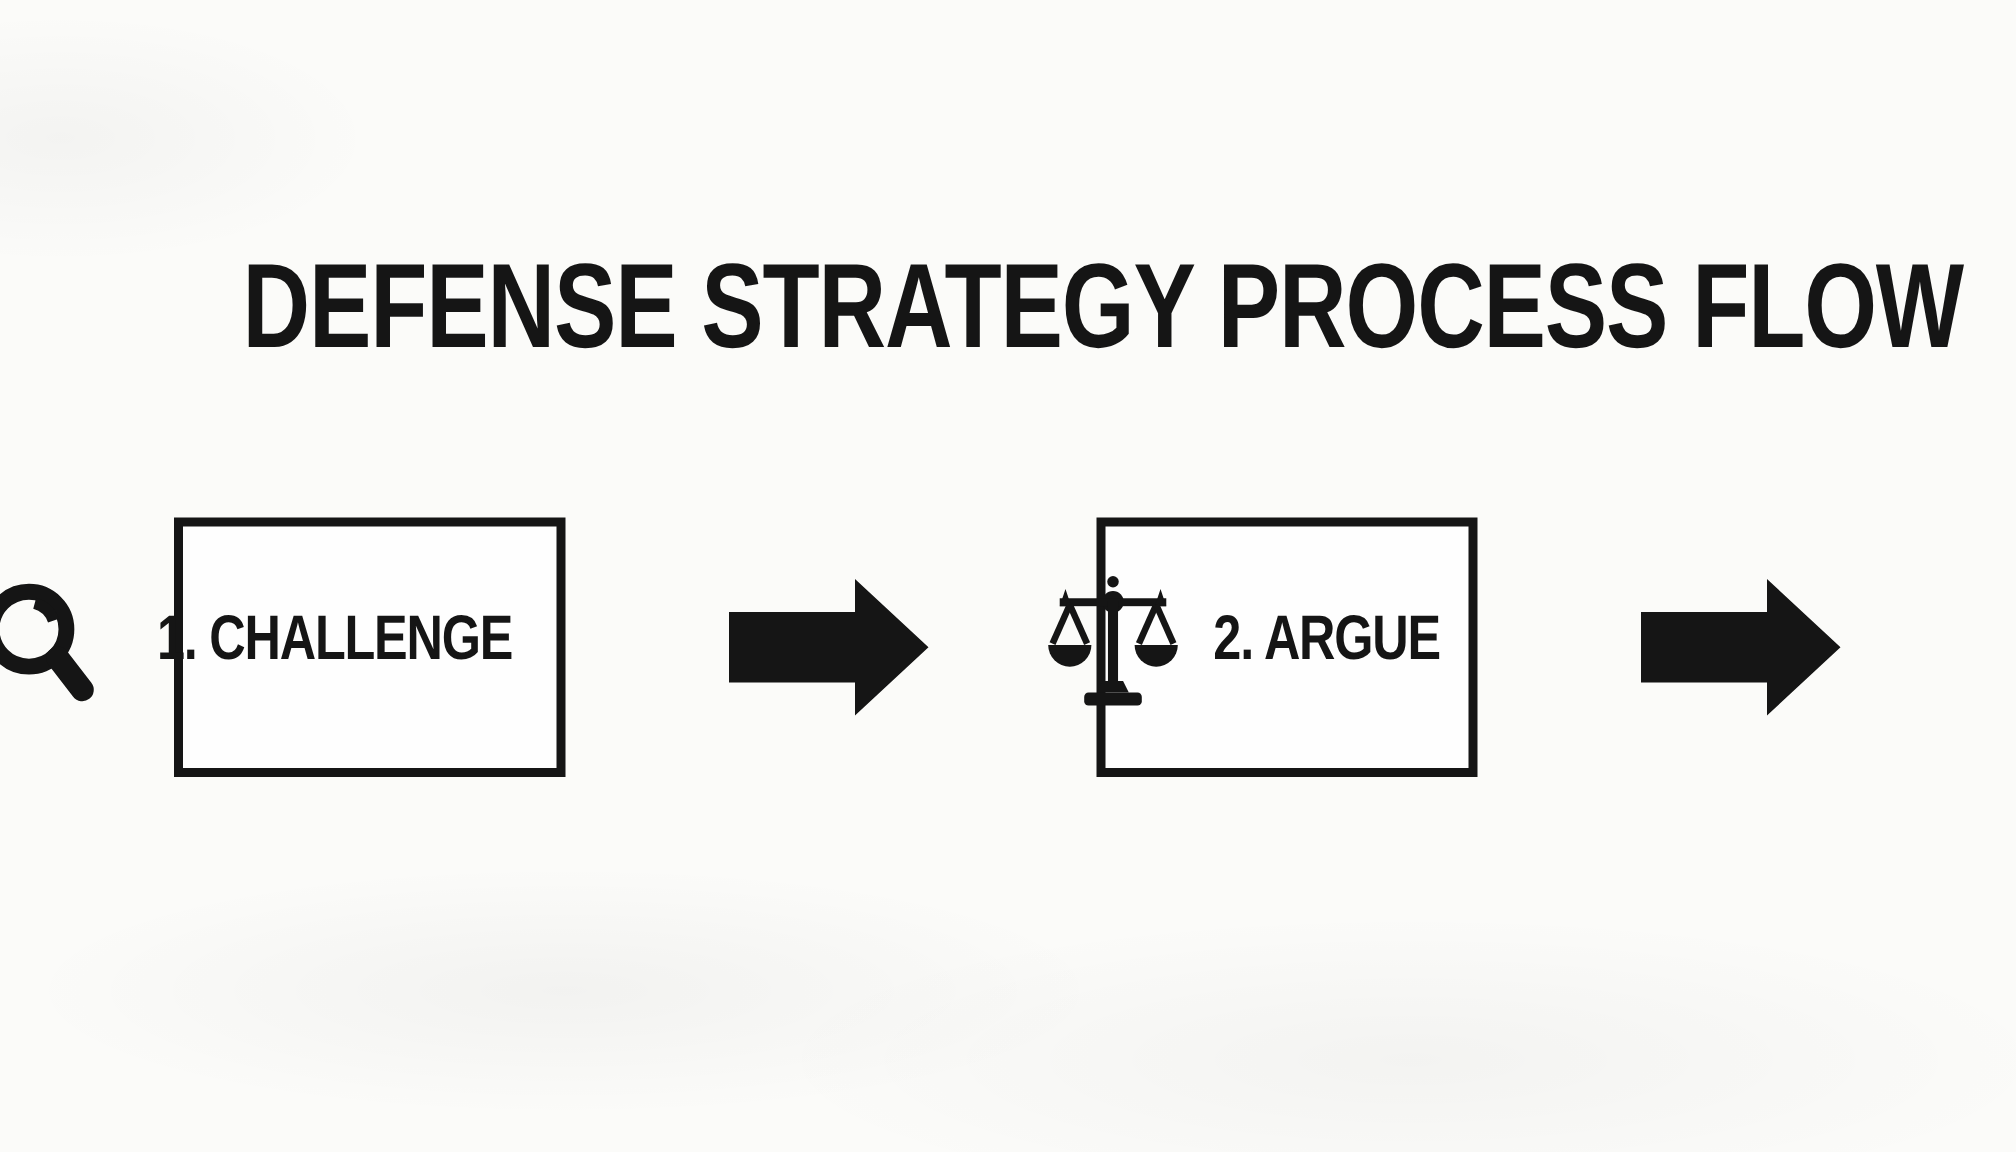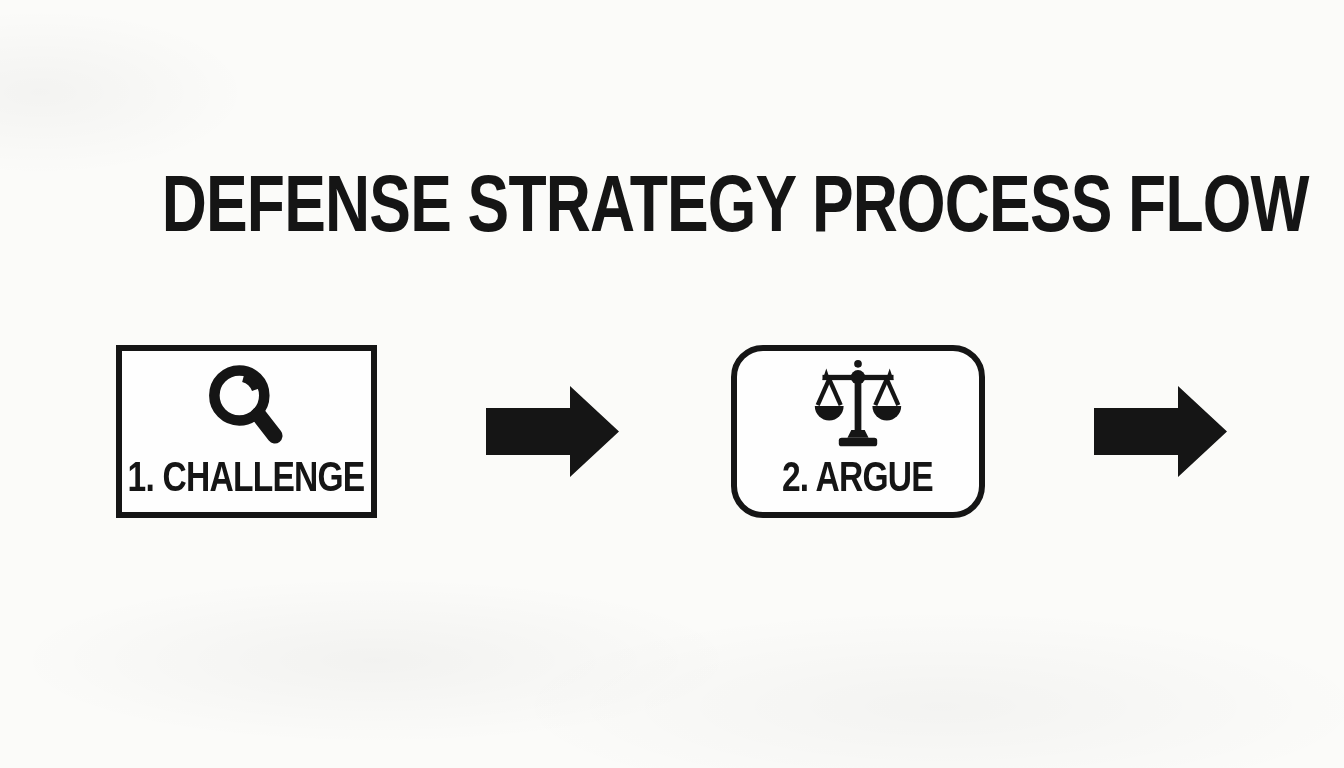--- a/index.html
+++ b/index.html
@@ -44,26 +44,26 @@
     width:1113px;height:173px;
     display:flex;
     align-items:center;
     justify-content:space-between;
   }
   .step-box{
     width:261px;height:173px;
     border:6px solid var(--ink);
     background:var(--box);
     display:flex;
-    flex-direction:column;
+    flex-direction:row;
     align-items:center;
     justify-content:flex-end;
     padding-bottom:8px;
   }
-  .step-box.middle{width:254px;border-radius:32px;}
+  .step-box.middle{width:254px;}
   .step-icon{
     flex:1;
     display:flex;
     align-items:center;
     justify-content:center;
     padding-top:6px;
   }
   .step-icon svg{display:block;}
   .step-label{
     font-size:42px;

